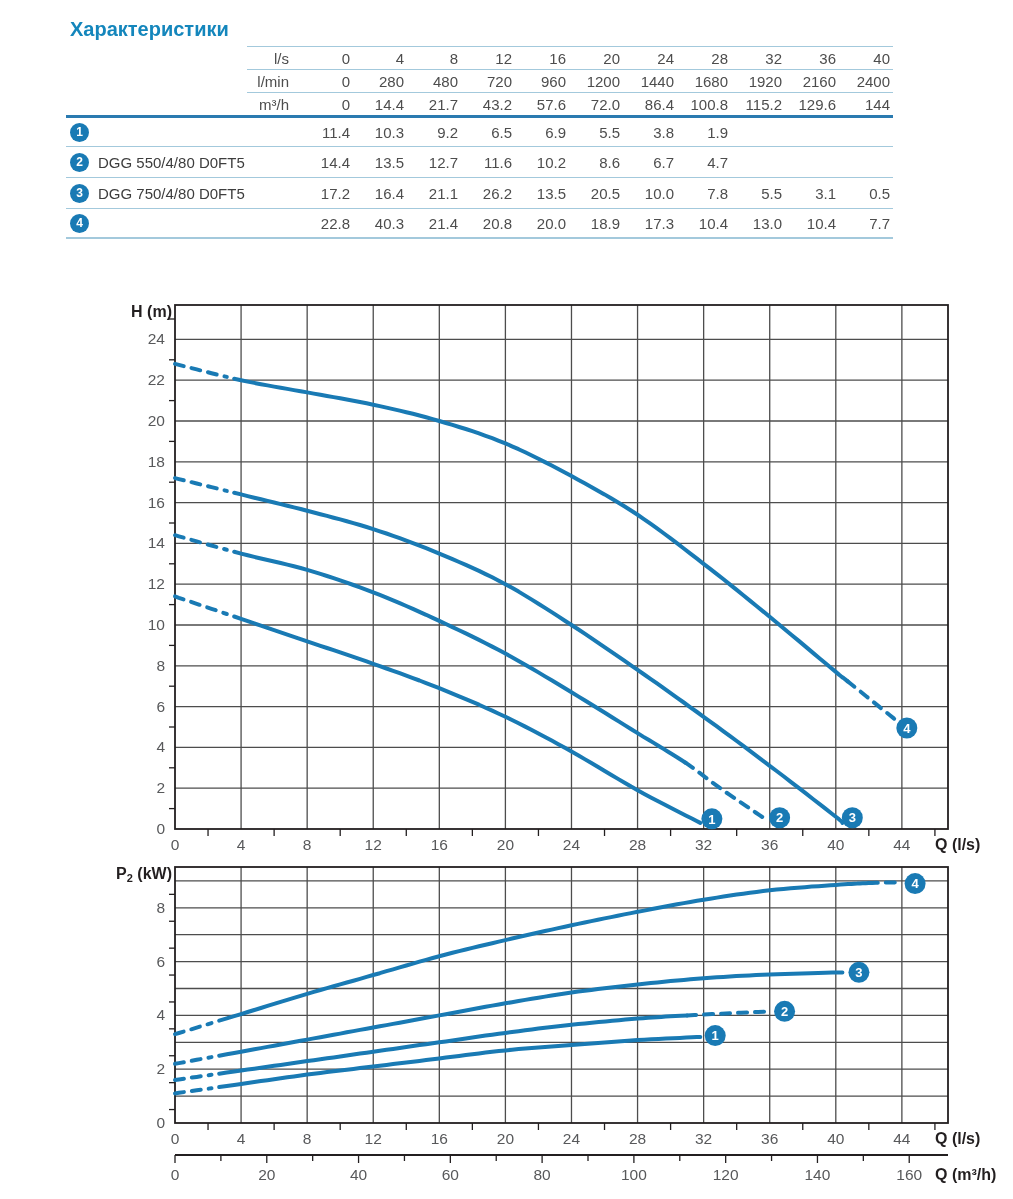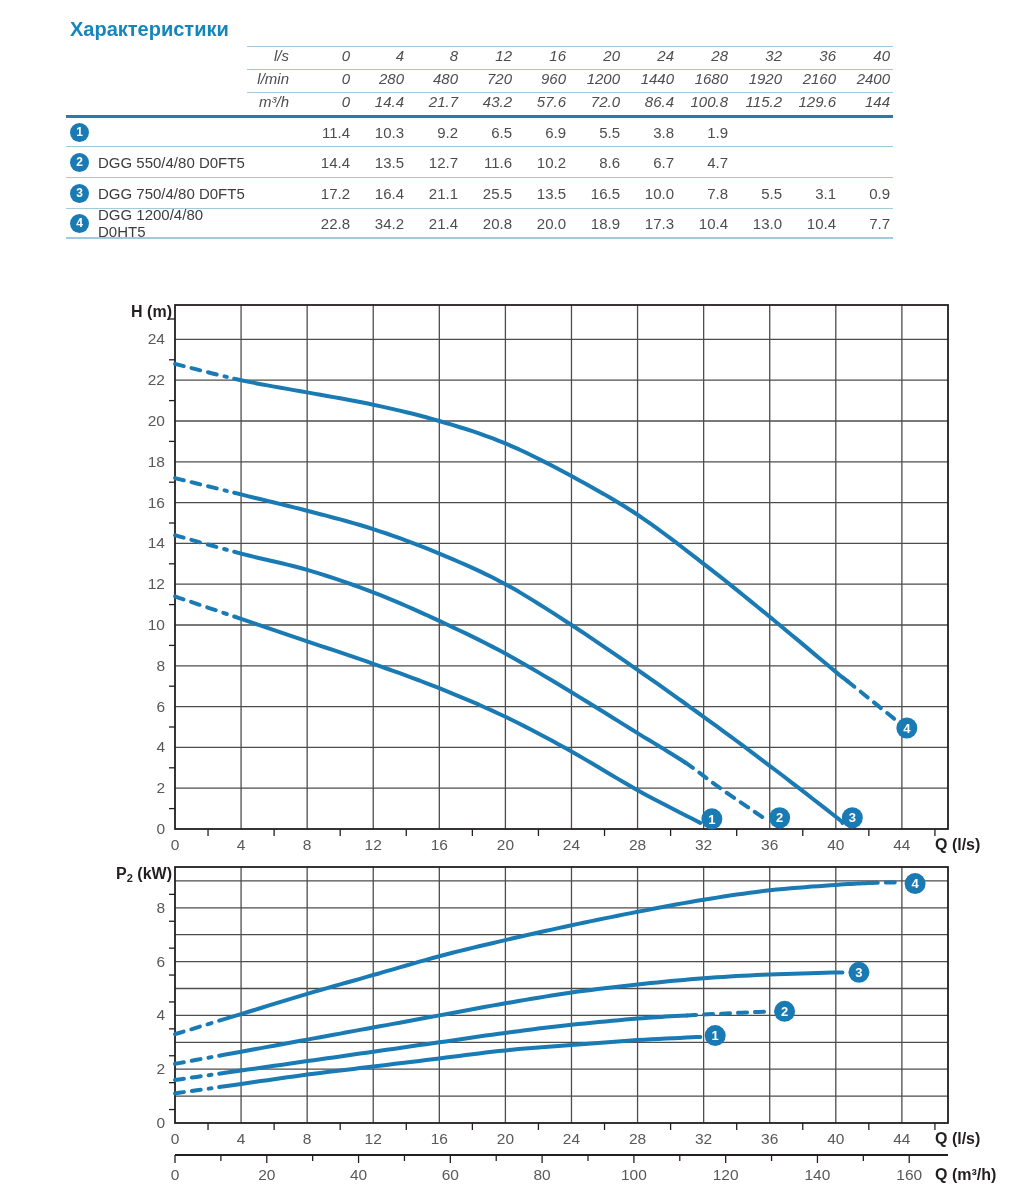--- a/index.html
+++ b/index.html
@@ -8,21 +8,21 @@
   }
   *{box-sizing:border-box;}
   html,body{margin:0;padding:0;}
   body{width:1013px;height:1199px;background:#fff;position:relative;overflow:hidden;
        font-family:"Liberation Sans","DejaVu Sans",sans-serif;}
   .page-title{position:absolute;left:62px;top:10px;font-size:20px;font-weight:bold;
        color:var(--title);margin:8px;}
   .char-table{position:absolute;left:66px;top:46px;width:827px;}
   .hrow{display:flex;height:23px;align-items:center;}
   .hrow .spacer{width:181px;align-self:stretch;}
-  .hrow .hwrap{flex:1;display:flex;align-items:flex-start;border-top:1.5px solid var(--rule);height:100%;font-style:italic;}
+  .hrow .hwrap{flex:1;display:flex;align-items:center;border-top:1.5px solid var(--rule);height:100%;}
   .ucell{flex:1;text-align:right;font-size:15px;color:var(--num);padding-right:10px;white-space:nowrap;}
   .vcell{width:54px;text-align:right;font-size:15px;color:var(--num);padding-right:3px;white-space:nowrap;}
   .drow{display:flex;height:31px;align-items:center;border-top:1.5px solid var(--rule);}
   .drow.first{border-top:3px solid var(--rule-dark);}
   .drow.last{border-bottom:2px solid var(--rule);}
   .ncell{width:181px;display:flex;align-items:center;font-size:15px;color:var(--name);}
   .badge{width:19px;height:19px;border-radius:50%;background:var(--accent);color:#fff;
          font-size:12px;font-weight:bold;line-height:19px;text-align:center;
          margin-left:4px;margin-right:9px;flex:0 0 19px;}
   .dummy-unit{flex:1;}
@@ -124,37 +124,36 @@
     </div>
     <div class="drow">
       <div class="ncell">
         <div class="badge">3</div>
         <div>DGG 750/4/80 D0FT5</div>
       </div>
       <div class="dummy-unit"></div>
       <div class="vcell">17.2</div>
       <div class="vcell">16.4</div>
       <div class="vcell">21.1</div>
-      <div class="vcell">25.5</div>
+      <div class="vcell">26.2</div>
       <div class="vcell">13.5</div>
-      <div class="vcell">16.5</div>
+      <div class="vcell">20.5</div>
       <div class="vcell">10.0</div>
       <div class="vcell">7.8</div>
       <div class="vcell">5.5</div>
       <div class="vcell">3.1</div>
-      <div class="vcell">0.9</div>
+      <div class="vcell">0.5</div>
     </div>
     <div class="drow last">
       <div class="ncell">
         <div class="badge">4</div>
-        <div>DGG 1200/4/80 D0HT5</div>
       </div>
       <div class="dummy-unit"></div>
       <div class="vcell">22.8</div>
-      <div class="vcell">34.2</div>
+      <div class="vcell">40.3</div>
       <div class="vcell">21.4</div>
       <div class="vcell">20.8</div>
       <div class="vcell">20.0</div>
       <div class="vcell">18.9</div>
       <div class="vcell">17.3</div>
       <div class="vcell">10.4</div>
       <div class="vcell">13.0</div>
       <div class="vcell">10.4</div>
       <div class="vcell">7.7</div>
     </div>

